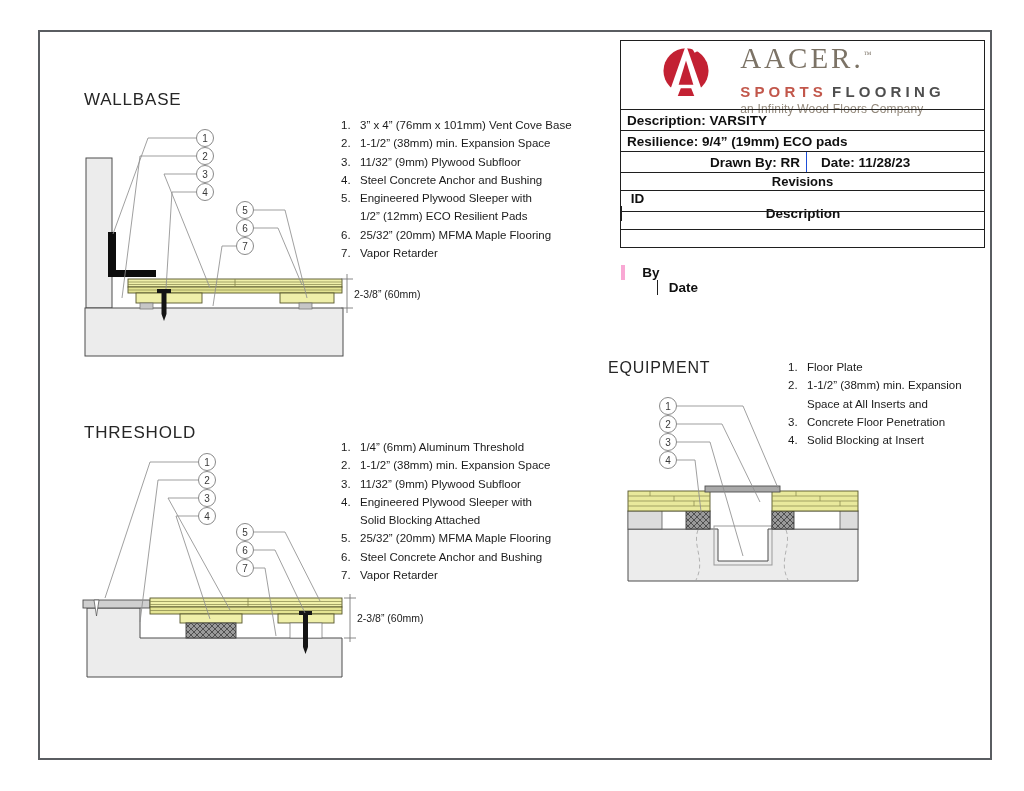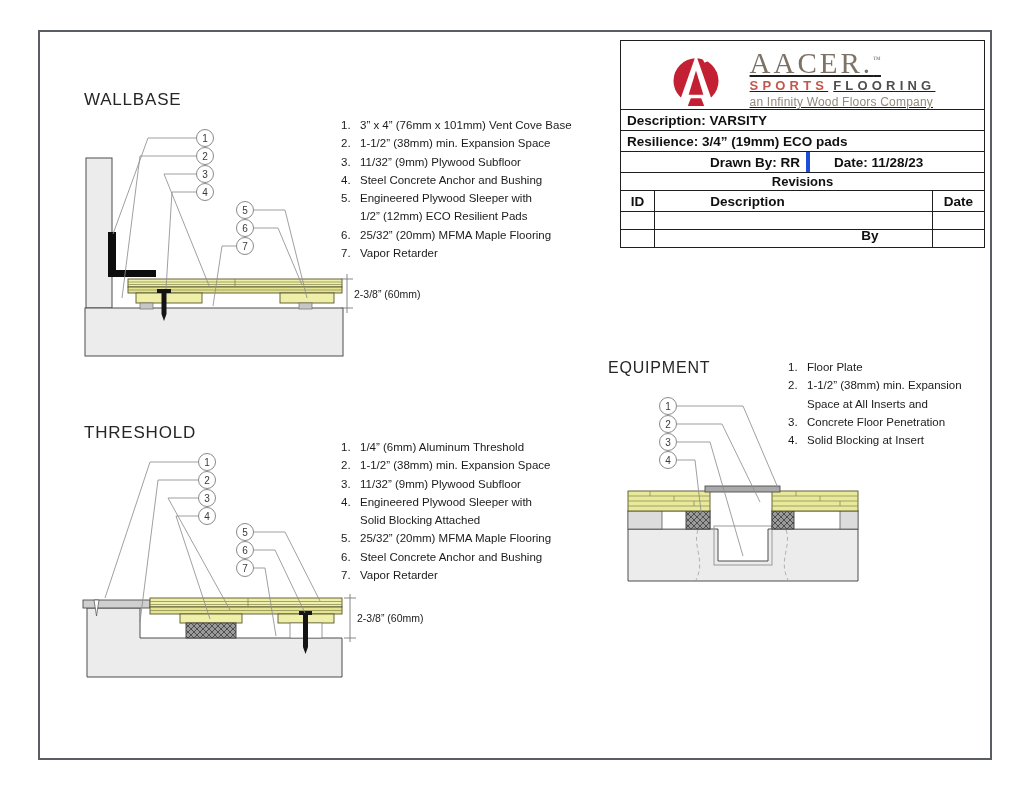--- a/index.html
+++ b/index.html
@@ -21,40 +21,40 @@
   .note { display:flex; font-size:11.5px; line-height:18.3px; color:#1b1b1b; }
   .nn { width:19px; flex:none; }
   .nt { flex:1; }
 
   
   .title-block {
     left:620px; top:40px; width:365px; height:208px;
     border:1.5px solid #1f1f1f; box-sizing:border-box; background:#fff;
     display:flex; flex-direction:column;
   }
-  .tb-logo { height:68px; flex:none; display:flex; align-items:flex-end; justify-content:center; gap:28px;text-decoration:underline; }
+  .tb-logo { height:68px; flex:none; display:flex; align-items:flex-start; justify-content:center; gap:28px; }
   .tb-brandtext { display:flex; flex-direction:column; }
   .brand-line { font-family:"Liberation Serif", serif; font-size:29px; line-height:28px; letter-spacing:3px; color:#7c7366; }
   .tm { font-size:8px; vertical-align:super; letter-spacing:0; color:#7c7366; }
-  .sub-line { font-size:13px; font-weight:700; letter-spacing:4.2px; margin-top:1px; }
+  .sub-line { font-size:15px; font-weight:700; letter-spacing:4.2px; margin-top:11px; }
   .sub-red { color:#c2574b; }
   .sub-gray { color:#4e4e4e; margin-left:5px; }
   .tagline { font-size:12px; color:#93897c; margin-top:2px; letter-spacing:0.2px; }
 
   .tb-row {
     border-top:1px solid #1f1f1f; flex:none; box-sizing:border-box;
     font-size:13.5px; font-weight:600; color:#101010;
     padding:0 6px; display:flex; align-items:center; height:21px;
   }
   .tb-center { justify-content:center; padding:0; }
   .tb-rev { height:18px; font-size:13px; }
   .tb-split { padding:0;text-align:right; }
   .tb-cell-left { width:185px; padding:0 6px; box-sizing:border-box; }
-  .tb-cell-right { flex:1; padding:0 24px; box-sizing:border-box; border-left:4px solid #1d4ed8; height:100%; display:flex; align-items:center; }
-  .tb-cols { padding:0; align-items:stretch; }
+  .tb-cell-right { flex:1; padding:0 14px; box-sizing:border-box; border-left:1px solid #1d4ed8; height:100%; display:flex; align-items:center; }
+  .tb-cols { padding:0; align-items:stretch;flex-direction:column; }
   .tb-cols > div { display:flex; align-items:center; justify-content:center; box-sizing:border-box; }
   .c-id { width:33px; }
   .c-desc { flex:1; border-left:1px solid #1f1f1f;text-align:right; }
   .c-by { width:56px; border-left:4px solid #f9a8d4;margin-top:44px; }
   .c-date { width:52px; border-left:1px solid #1f1f1f;margin-left:36px; }
   .tb-empty { height:18px; }
   .grow { flex:1; }
 
   svg text { font-family:"Liberation Sans", sans-serif; }
   .co-num { font-size:10px; fill:#3a3a3a; text-anchor:middle; }
@@ -74,21 +74,21 @@
       <polygon points="24,54 36,54 39.5,63 20.5,63" fill="#c32133"></polygon>
       <polygon points="33.5,2 39,0 45.5,10 40,13" fill="#ffffff"></polygon>
     </svg>
     <div class="tb-brandtext">
       <div class="brand-line"><span>AACER.</span><span class="tm">™</span></div>
       <div class="sub-line"><span class="sub-red">SPORTS</span><span class="sub-gray">FLOORING</span></div>
       <div class="tagline">an Infinity Wood Floors Company</div>
     </div>
   </div>
   <div class="tb-row">Description: VARSITY</div>
-  <div class="tb-row">Resilience: 3/4” (19mm) ECO pads</div>
+  <div class="tb-row">Resilience: 9/4” (19mm) ECO pads</div>
   <div class="tb-row tb-split">
     <div class="tb-cell-left">Drawn By: RR</div>
     <div class="tb-cell-right">Date: 11/28/23</div>
   </div>
   <div class="tb-row tb-center tb-rev">Revisions</div>
   <div class="tb-row tb-cols">
     <div class="c-id">ID</div>
     <div class="c-desc">Description</div>
     <div class="c-by">By</div>
     <div class="c-date">Date</div>

